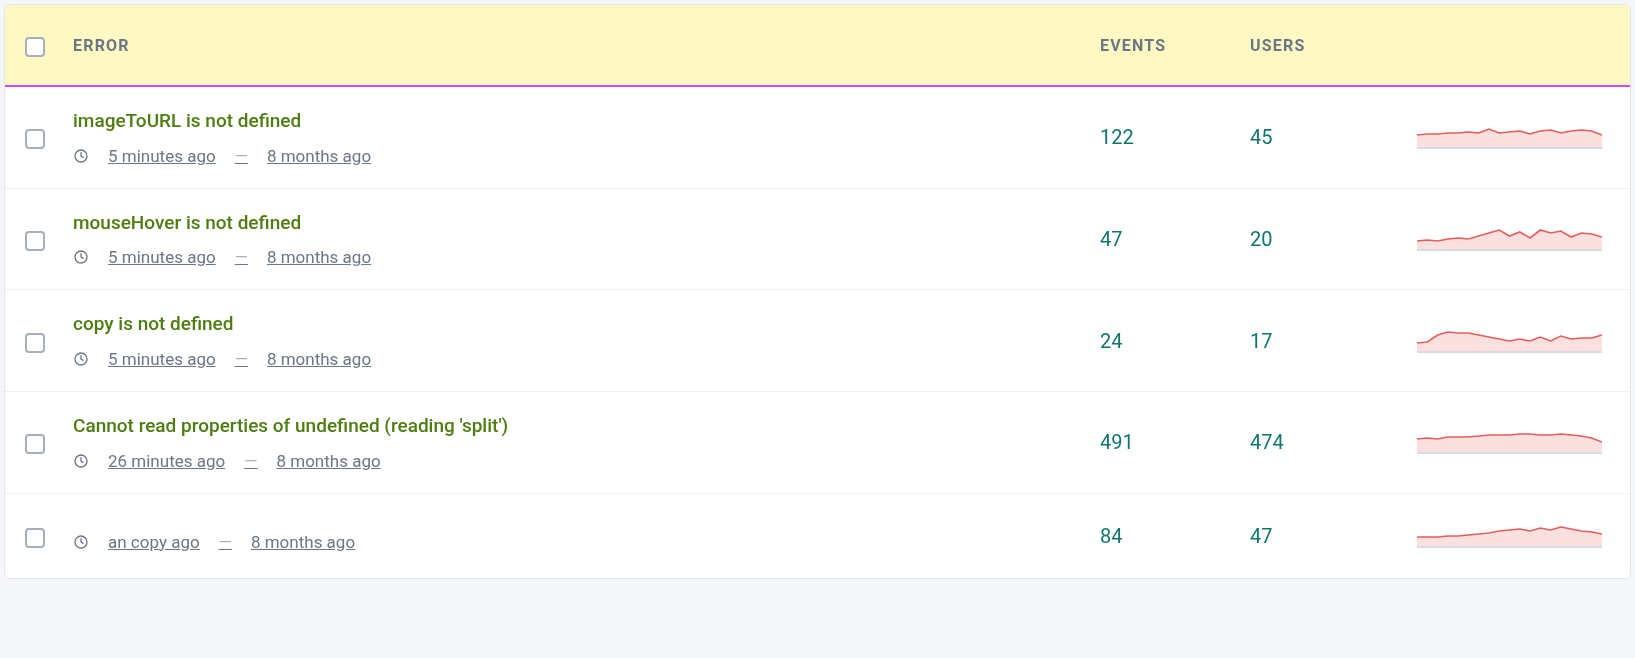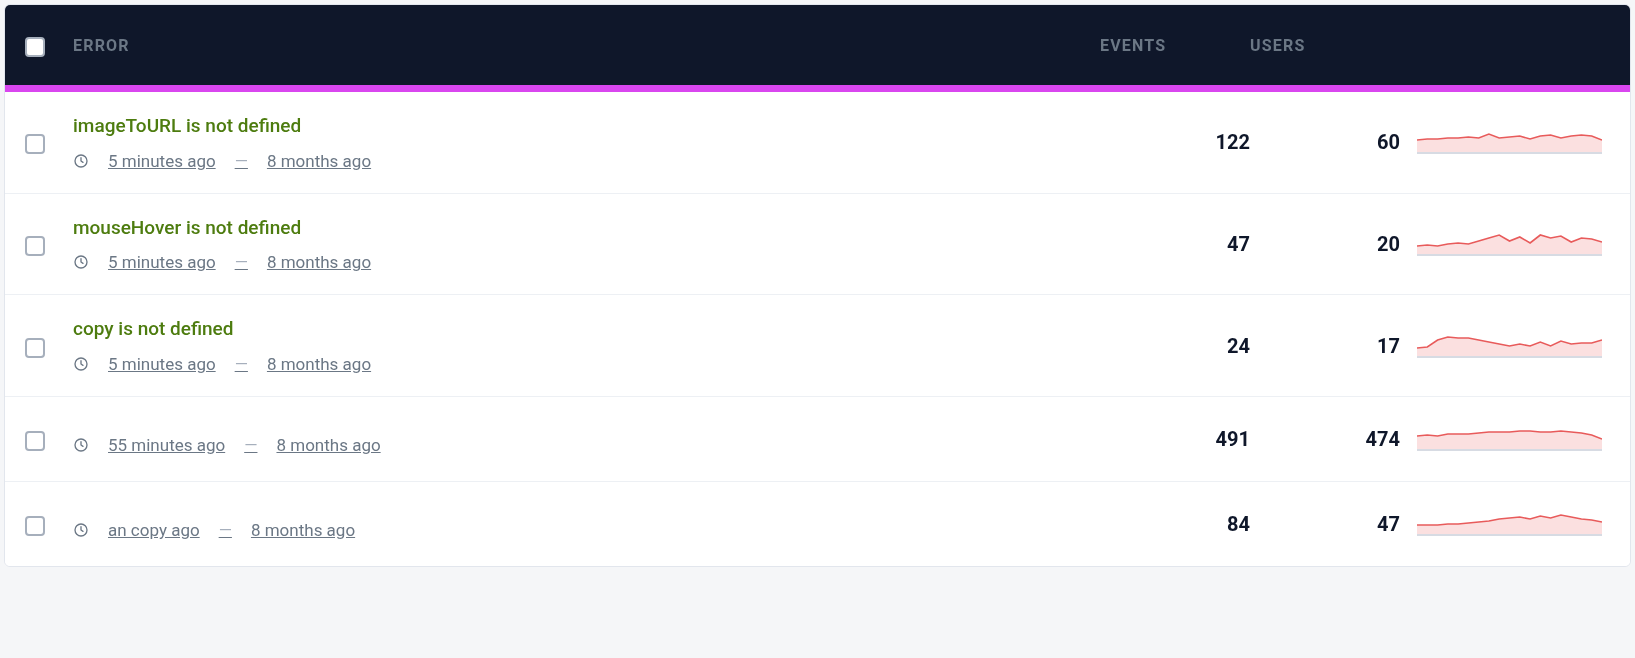--- a/index.html
+++ b/index.html
@@ -17,22 +17,22 @@
       background: #fff;
       border: 1px solid #e2e6ed;
       border-radius: 6px;
       margin: 4px;
       overflow: hidden;
     }
     .table-header {
       display: grid;
       grid-template-columns: 60px 1fr 150px 150px 230px;
       align-items: center;
-      background: #0f172a;
-      border-bottom: 7px solid #d946ef;
+      background: #fef9c3;
+      border-bottom: 2px solid #d946ef;
       padding: 28px 0;
     }
     .th {
       font-size: 16px;
       font-weight: 700;
       letter-spacing: 1.2px;
       color: #6b7785;
       text-transform: uppercase;
     }
     .th-error { padding-left: 8px; }
@@ -88,24 +88,24 @@
       width: 16px;
       height: 16px;
       flex-shrink: 0;
     }
     .clock-icon svg { display:block; }
     .dash {
       color: #a6afbc;
     }
 
     .num-cell {
-      text-align: right;
-      color: #0f172a;
+      text-align: left;
+      color: #0f766e;
       font-size: 20px;
-      font-weight: 700;
+      font-weight: 400;
       cursor: pointer;
     }
 
     .spark-cell {
       padding-right: 28px;
       display: flex;
       align-items: center;
       justify-content: flex-end;
     }
     .spark {
@@ -153,21 +153,21 @@
                 <circle cx="12" cy="12" r="9"></circle>
                 <path d="M12 7v5l3 2"></path>
               </svg>
             </span>
             <span>5 minutes ago</span>
             <span class="dash">—</span>
             <span>8 months ago</span>
           </div>
         </div>
         <div class="num-cell">122</div>
-        <div class="num-cell">60</div>
+        <div class="num-cell">45</div>
         <div class="spark-cell">
           <div class="spark">
             <div class="spark-base"></div>
             <svg viewBox="0 0 185 40" preserveAspectRatio="none">
               <path d="M0,32 L0.0,18.0 L10.3,17.0 L20.6,17.0 L30.8,16.0 L41.1,16.0 L51.4,15.0 L61.7,16.0 L71.9,12.0 L82.2,16.0 L92.5,15.0 L102.8,14.0 L113.1,17.0 L123.3,14.0 L133.6,13.0 L143.9,16.0 L154.2,14.0 L164.4,13.0 L174.7,14.0 L185.0,18.0 L185,32 Z" fill="#f7c6c6" fill-opacity="0.55"></path>
               <path d="M0.0,18.0L10.3,17.0L20.6,17.0L30.8,16.0L41.1,16.0L51.4,15.0L61.7,16.0L71.9,12.0L82.2,16.0L92.5,15.0L102.8,14.0L113.1,17.0L123.3,14.0L133.6,13.0L143.9,16.0L154.2,14.0L164.4,13.0L174.7,14.0L185.0,18.0" fill="none" stroke="#e85b5b" stroke-width="1.6"></path>
             </svg>
           </div>
         </div>
       </div>
@@ -229,28 +229,29 @@
               <path d="M0.0,22.0L10.3,21.0L20.6,14.0L30.8,11.0L41.1,12.0L51.4,12.0L61.7,14.0L71.9,16.0L82.2,18.0L92.5,20.0L102.8,18.0L113.1,20.0L123.3,16.0L133.6,20.0L143.9,15.0L154.2,18.0L164.4,17.0L174.7,17.0L185.0,14.0" fill="none" stroke="#e85b5b" stroke-width="1.6"></path>
             </svg>
           </div>
         </div>
       </div>
       <div class="row">
         <div class="cb-cell">
           <div class="checkbox"></div>
         </div>
         <div class="error-cell">
-          <div class="error-meta">
-            <span class="clock-icon">
-              <svg viewBox="0 0 24 24" fill="none" stroke="#6b7785" stroke-width="2" stroke-linecap="round" stroke-linejoin="round">
-                <circle cx="12" cy="12" r="9"></circle>
-                <path d="M12 7v5l3 2"></path>
-              </svg>
-            </span>
-            <span>55 minutes ago</span>
+          <div class="error-title">Cannot read properties of undefined (reading 'split')</div>
+          <div class="error-meta">
+            <span class="clock-icon">
+              <svg viewBox="0 0 24 24" fill="none" stroke="#6b7785" stroke-width="2" stroke-linecap="round" stroke-linejoin="round">
+                <circle cx="12" cy="12" r="9"></circle>
+                <path d="M12 7v5l3 2"></path>
+              </svg>
+            </span>
+            <span>26 minutes ago</span>
             <span class="dash">—</span>
             <span>8 months ago</span>
           </div>
         </div>
         <div class="num-cell">491</div>
         <div class="num-cell">474</div>
         <div class="spark-cell">
           <div class="spark">
             <div class="spark-base"></div>
             <svg viewBox="0 0 185 40" preserveAspectRatio="none">

